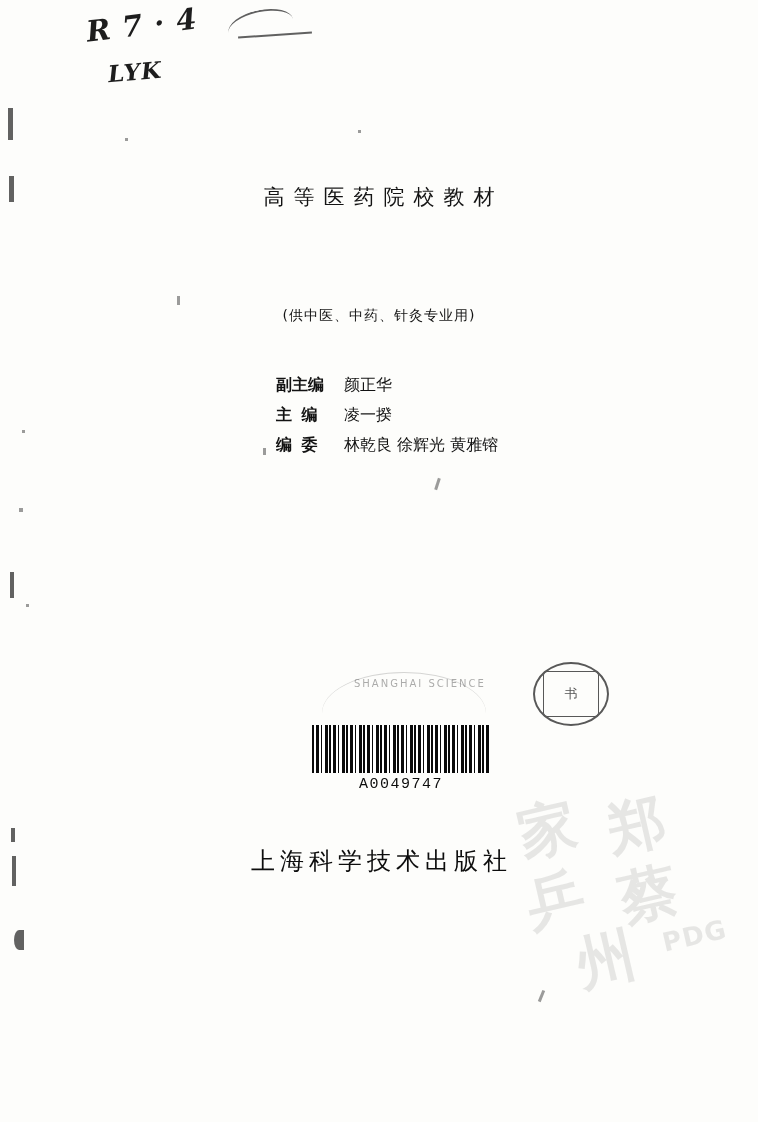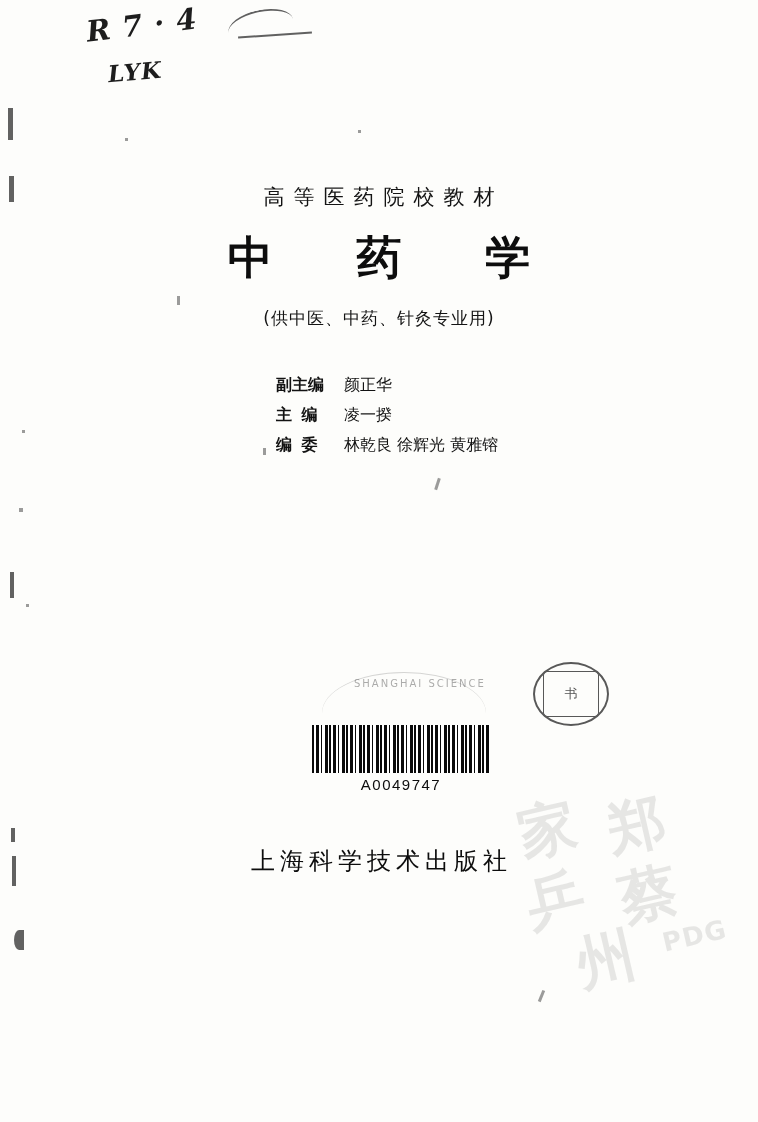--- a/index.html
+++ b/index.html
@@ -94,21 +94,21 @@
     top: 228px;
     font-family: "DejaVu Sans", sans-serif;
     font-size: 45px;
     font-weight: 700;
     letter-spacing: 34px;
     color: #0d0d0d;
     text-indent: 34px;
   }
   #audience-line {
     top: 307px;
-    font-size: 17px;
+    font-size: 14px;
     letter-spacing: 1px;
     color: #141414;
   }
 
   
   #editors {
     position: absolute;
     left: 276px;
     top: 372px;
     text-align: left;
@@ -148,21 +148,21 @@
       #0a0a0a 4px, #0a0a0a 7px,
       #ffffff 7px, #ffffff 9px,
       #0a0a0a 9px, #0a0a0a 10px,
       #ffffff 10px, #ffffff 13px,
       #0a0a0a 13px, #0a0a0a 16px,
       #ffffff 16px, #ffffff 17px
     );
   }
   #barcode-number {
     margin-top: 3px;
-    font-family: Liberation Sans, sans-serif;
+    font-family: Liberation Mono, monospace;
     font-size: 15px;
     letter-spacing: 1.5px;
     color: #0d0d0d;
   }
   
   #barcode-arc {
     position: absolute;
     left: 322px;
     top: 672px;
     width: 164px;
@@ -269,21 +269,20 @@
   <div class="speck" style="left:177px; top:296px; width:3px; height:9px;"></div>
   <div class="speck" style="left:540px; top:990px; width:3px; height:12px; transform:rotate(22deg);"></div>
   <div class="speck" style="left:26px; top:604px; width:3px; height:3px;"></div>
 
   <div class="handwrite" id="hw-call">R 7 · 4</div>
   <div class="handwrite" id="hw-init">LYK</div>
   <div id="hw-stroke1"></div>
   <div id="hw-stroke2"></div>
 
   <div class="center-col" id="series-line">高等医药院校教材</div>
-  <div class="center-col" id="book-title">中 药 学</div>
   <div class="center-col" id="audience-line">(供中医、中药、针灸专业用)</div>
 
   <div id="editors">
     <div class="ed-row">
       <span class="ed-label wide">副主编</span><span class="ed-names">颜正华</span>
     </div>
     <div class="ed-row">
       <span class="ed-label">主  编</span><span class="ed-names">凌一揆</span>
     </div>
     <div class="ed-row">

